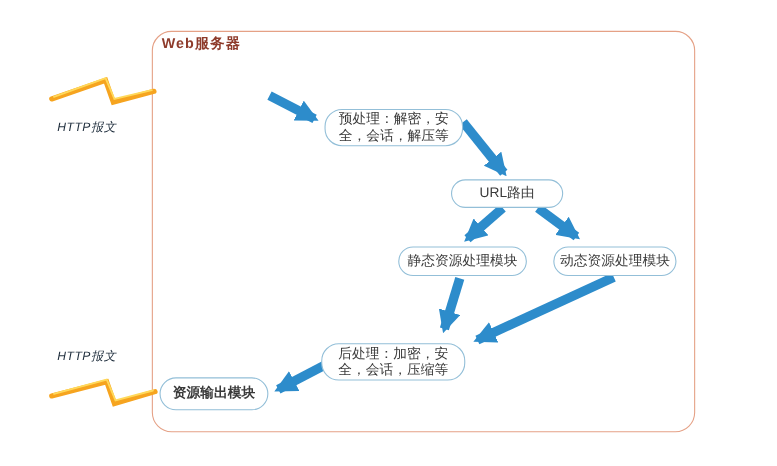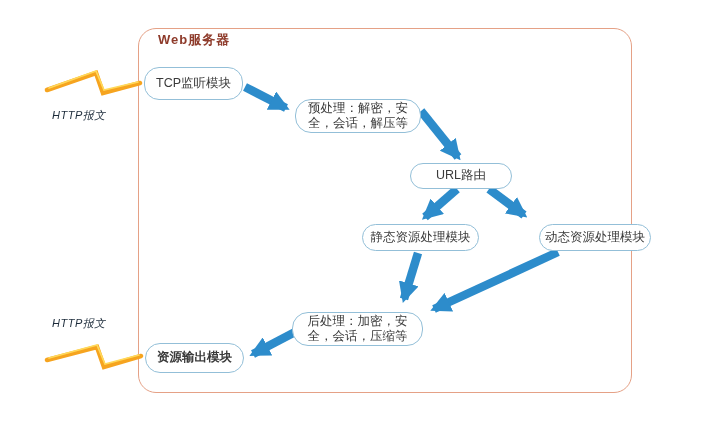--- a/index.html
+++ b/index.html
@@ -12,21 +12,21 @@
   }
   .frame{
     position:absolute;
     left:138px;top:28px;width:492px;height:363px;
     border:1.5px solid #E5A186;
     border-radius:18px;
     background:transparent;
   }
   .frame-title{
     position:absolute;
-    left:158px;top:31px;
+    left:147px;top:31px;
     color:#8E3B2B;
     font-size:13px;
     font-weight:bold;
     letter-spacing:1px;
   }
   .node{
     position:absolute;
     box-sizing:border-box;
     background:#ffffff;
     border:1.4px solid #93BFD8;
@@ -83,29 +83,28 @@
     <g>
       <path class="bolt" d="M47,90 L96,73 L103,93 L140,83"></path>
       <path class="bolt-hi" d="M49,88 L96,71 L104,90 L138,82"></path>
     </g>
     <g>
       <path class="bolt" d="M47,360 L97,347 L104,367 L141,356"></path>
       <path class="bolt-hi" d="M49,358 L97,345 L105,364 L139,355"></path>
     </g>
   </svg>
 
-  <div class="node pill" style="left:144px;top:67px;width:99px;height:33px;">TCP监听模块</div>
 
   <div class="node" style="left:295px;top:99px;width:126px;height:34px;text-align:center;">预处理：解密，安全，会话，解压等</div>
 
   <div class="node pill" style="left:362px;top:224px;width:117px;height:27px;">静态资源处理模块</div>
 
   <div class="node pill" style="left:410px;top:163px;width:102px;height:26px;">URL路由</div>
 
-  <div class="node pill" style="left:503px;top:224px;width:112px;height:27px;margin-left:36px;">动态资源处理模块</div>
+  <div class="node pill" style="left:503px;top:224px;width:112px;height:27px;">动态资源处理模块</div>
 
   <div class="node" style="left:292px;top:312px;width:131px;height:34px;">后处理：加密，安全，会话，压缩等</div>
 
   <div class="node pill" style="left:145px;top:343px;width:99px;height:30px;font-weight:bold;">资源输出模块</div>
 
   <div class="http-label" style="left:52px;top:108px;">HTTP报文</div>
   <div class="http-label" style="left:52px;top:316px;">HTTP报文</div>
 
 </div>
 

